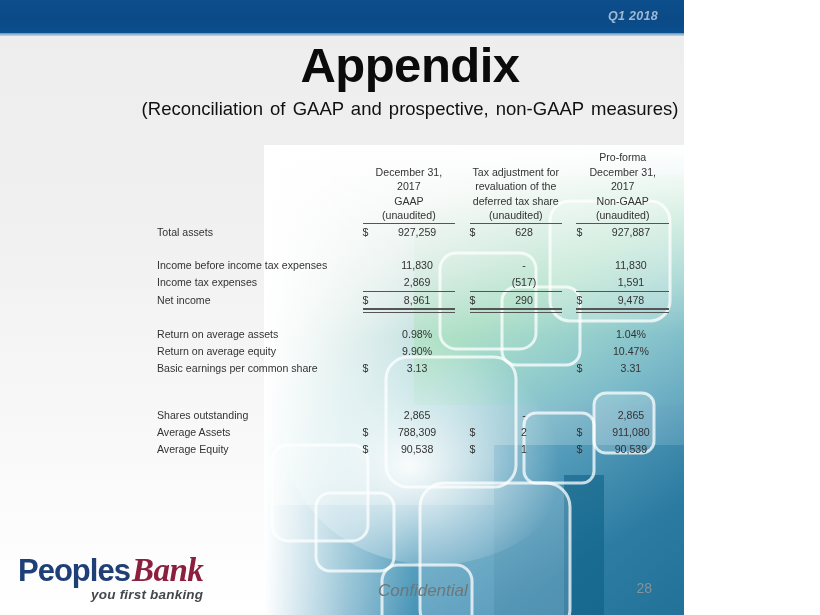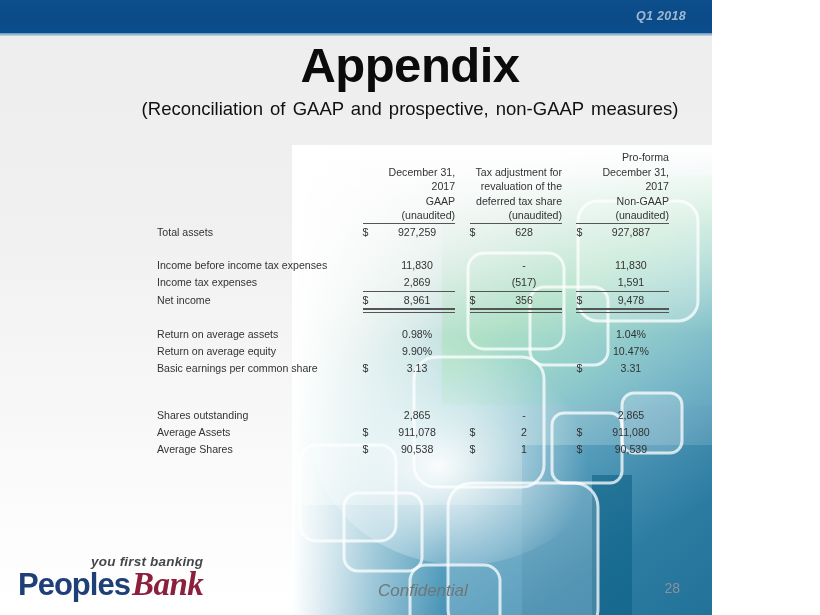--- a/index.html
+++ b/index.html
@@ -8,21 +8,20 @@
     background: #ffffff;
   }
   #slide {
     position: relative;
     width: 684px;
     height: 615px;
     overflow: hidden;
     background: linear-gradient(to bottom, #ededed 0%, #f0f0f0 35%, #f7f7f7 65%, #fcfcfc 85%, #ffffff 100%);
     font-family: "Liberation Sans", sans-serif;
     color: #1a1a1a;
-    padding-left: 28px;
   }
 
   
   #bg-art {
     position: absolute;
     right: 0;
     bottom: 0;
     width: 420px;
     height: 470px;
     pointer-events: none;
@@ -99,21 +98,21 @@
     vertical-align: bottom;
     font-weight: normal;
     white-space: nowrap;
   }
   .col-label { width: 200px; text-align: left; }
   .col-cur   { width: 16px;  text-align: left;  padding-left: 6px; }
   .col-num   { width: 74px;  text-align: center; padding-right: 4px; }
   .spacer-cell { width: 14px; }
 
   thead .hdr-cell {
-    text-align: right;
+    text-align: center;
     line-height: 14.5px;
     font-size: 10.6px;
     color: #333333;
     padding-bottom: 1px;
   }
   thead .hdr-under { border-bottom: 1px solid #555555; }
 
   tr.data-row td { height: 17px; line-height: 17px; }
   tr.gap-row td  { height: 16px; line-height: 16px; }
   tr.biggap-row td { height: 30px; line-height: 30px; }
@@ -331,21 +330,21 @@
           <td class="spacer-cell"></td>
           <td class="col-cur rule-single"></td>
           <td class="col-num rule-single">1,591</td>
         </tr>
         <tr class="data-row">
           <td class="col-label">Net income</td>
           <td class="col-cur rule-double">$</td>
           <td class="col-num rule-double">8,961</td>
           <td class="spacer-cell"></td>
           <td class="col-cur rule-double">$</td>
-          <td class="col-num rule-double">356</td>
+          <td class="col-num rule-double">290</td>
           <td class="spacer-cell"></td>
           <td class="col-cur rule-double">$</td>
           <td class="col-num rule-double">9,478</td>
         </tr>
         <tr class="gap-row">
           <td colspan="8"></td>
         </tr>
         <tr class="data-row">
           <td class="col-label">Return on average assets</td>
           <td class="col-cur"></td>
@@ -389,45 +388,45 @@
           <td class="spacer-cell"></td>
           <td class="col-cur"></td>
           <td class="col-num">-</td>
           <td class="spacer-cell"></td>
           <td class="col-cur"></td>
           <td class="col-num">2,865</td>
         </tr>
         <tr class="data-row">
           <td class="col-label">Average Assets</td>
           <td class="col-cur">$</td>
-          <td class="col-num">911,078</td>
+          <td class="col-num">788,309</td>
           <td class="spacer-cell"></td>
           <td class="col-cur">$</td>
           <td class="col-num">2</td>
           <td class="spacer-cell"></td>
           <td class="col-cur">$</td>
           <td class="col-num">911,080</td>
         </tr>
         <tr class="data-row">
-          <td class="col-label">Average Shares</td>
+          <td class="col-label">Average Equity</td>
           <td class="col-cur">$</td>
           <td class="col-num">90,538</td>
           <td class="spacer-cell"></td>
           <td class="col-cur">$</td>
           <td class="col-num">1</td>
           <td class="spacer-cell"></td>
           <td class="col-cur">$</td>
           <td class="col-num">90,539</td>
         </tr>
       </tbody>
   </table>
 
   <div id="logo">
-    <span id="logo-tagline">you first banking</span>
     <span id="logo-main">
       <span class="logo-peoples">Peoples</span><span class="logo-bank">Bank</span>
     </span>
+    <span id="logo-tagline">you first banking</span>
   </div>
 
   <div id="confidential">Confidential</div>
   <div id="page-number">28</div>
 
 </div>
 
 </body></html>

